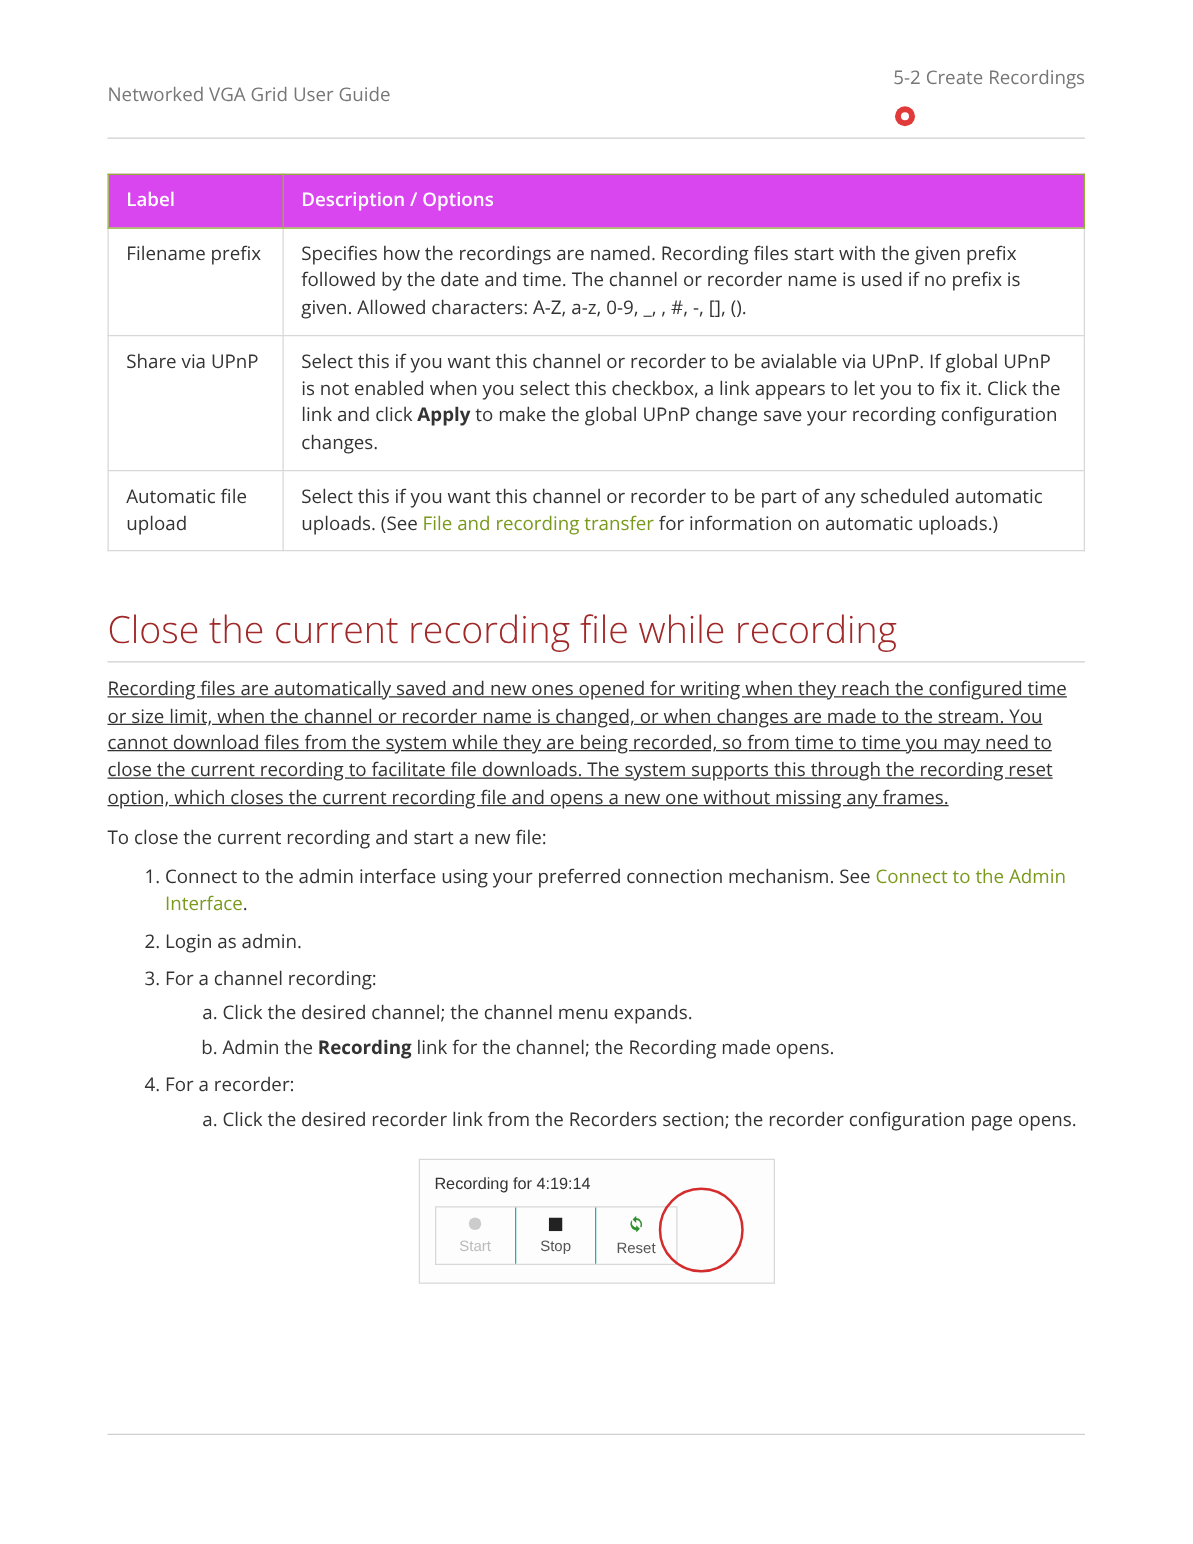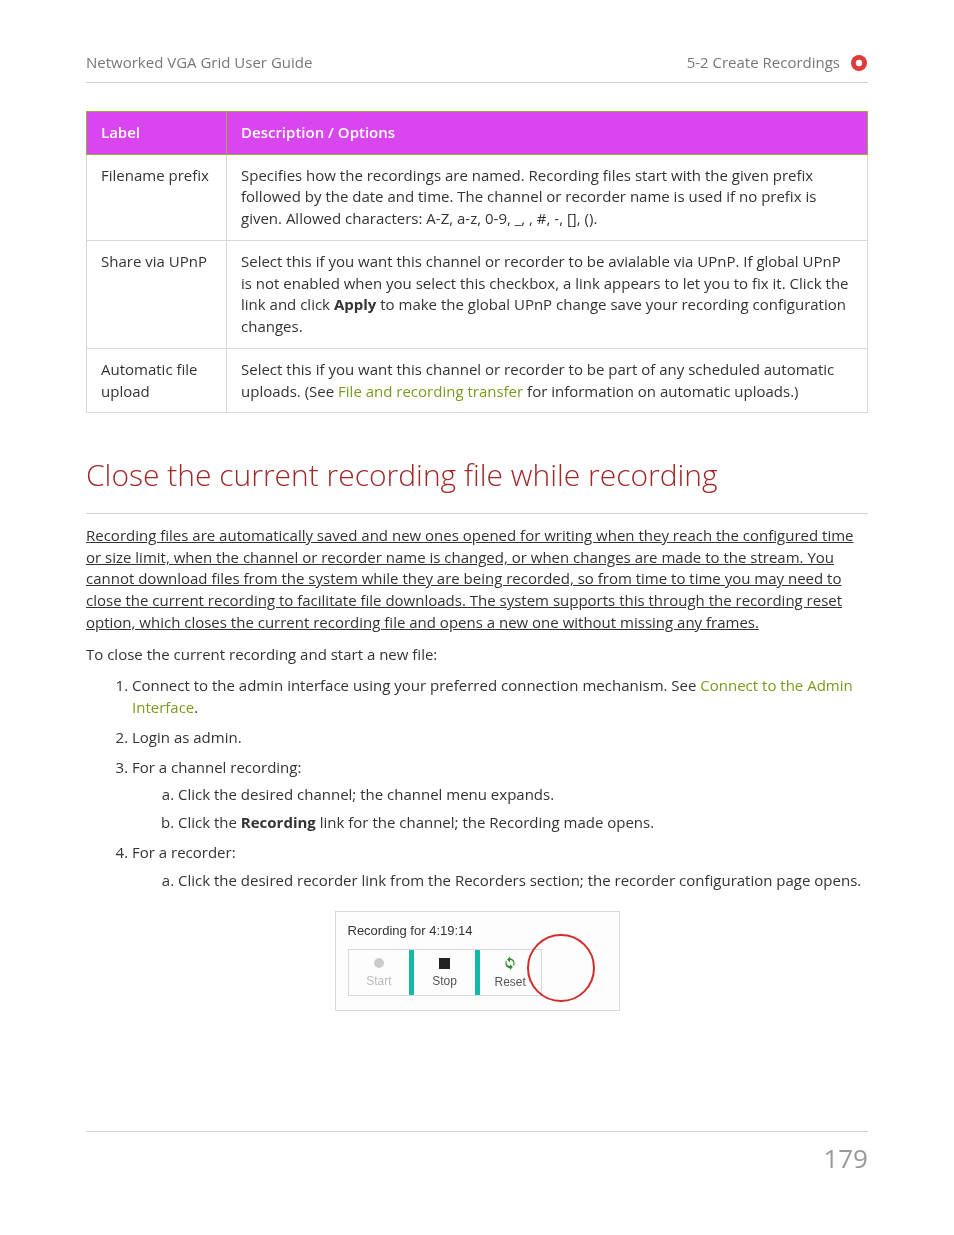--- a/index.html
+++ b/index.html
@@ -21,22 +21,22 @@
   .header-row {
     display: flex;
     justify-content: space-between;
     align-items: center;
     color: #777;
     font-size: 15px;
     padding-bottom: 6px;
   }
   .header-right {
     display: flex;
-    align-items: center;
     gap: 10px;
+    flex-direction: column;
   }
   .logo-dot {
     width: 18px;
     height: 18px;
     position: relative;
   }
   .logo-dot svg { display: block; }
   .header-rule {
     border: none;
     border-top: 1px solid #d0d0d0;
@@ -61,21 +61,21 @@
     font-weight: 600;
     border-color: #8fb131;
   }
   table.info col.c1 { width: 140px; }
 
   h2.section {
     font-weight: 300;
     font-size: 30px;
     color: #a12828;
     margin: 40px 0 4px 0;
-    padding-bottom: 16px;
+    padding-bottom: 4px;
     border-bottom: 1px solid #d0d0d0;
   }
   .intro {
     margin-top: 11px;
     color: #333;
     text-decoration: underline;
   }
   p { margin: 10px 0; }
 
   a.doc-link, span.doc-link {
@@ -121,21 +121,21 @@
     border: 1px solid #d8d8d8;
     width: 192px;
   }
   .ui-btn {
     flex: 1;
     display: flex;
     flex-direction: column;
     align-items: center;
     justify-content: center;
     padding: 6px 4px 6px;
-    border-right: 5px solid #14b8a6;
+    border-right: 1px solid #14b8a6;
     font-size: 12px;
     line-height: 1.1;
     gap: 3px;
     color: #555;
   }
   .ui-btn:last-child { border-right: none; }
   .ui-btn.disabled { color: #bbb; }
   .reset-circle {
     position: absolute;
     width: 64px;
@@ -217,21 +217,21 @@
   <ol class="steps">
     <li>
       <span>Connect to the admin interface using your preferred connection mechanism. See </span><span class="doc-link">Connect to the Admin Interface</span><span>.</span>
     </li>
     <li>Login as admin.</li>
     <li>
       <span>For a channel recording:</span>
       <ol>
         <li>Click the desired channel; the channel menu expands.</li>
         <li>
-          <span>Click the </span><strong>Recording</strong><span> link for the channel; the Recording made opens.</span>
+          <span>Admin the </span><strong>Recording</strong><span> link for the channel; the Recording made opens.</span>
         </li>
       </ol>
     </li>
     <li>
       <span>For a recorder:</span>
       <ol>
         <li>Click the desired recorder link from the Recorders section; the recorder configuration page opens.</li>
       </ol>
     </li>
   </ol>
@@ -263,15 +263,14 @@
             </svg>
           </span>
           <span>Reset</span>
         </div>
       </div>
     </div>
     <div class="reset-circle"></div>
   </div>
 
   <hr class="footer-rule">
-  <div class="page-num">179</div>
 
 </div>
 
 </body></html>

